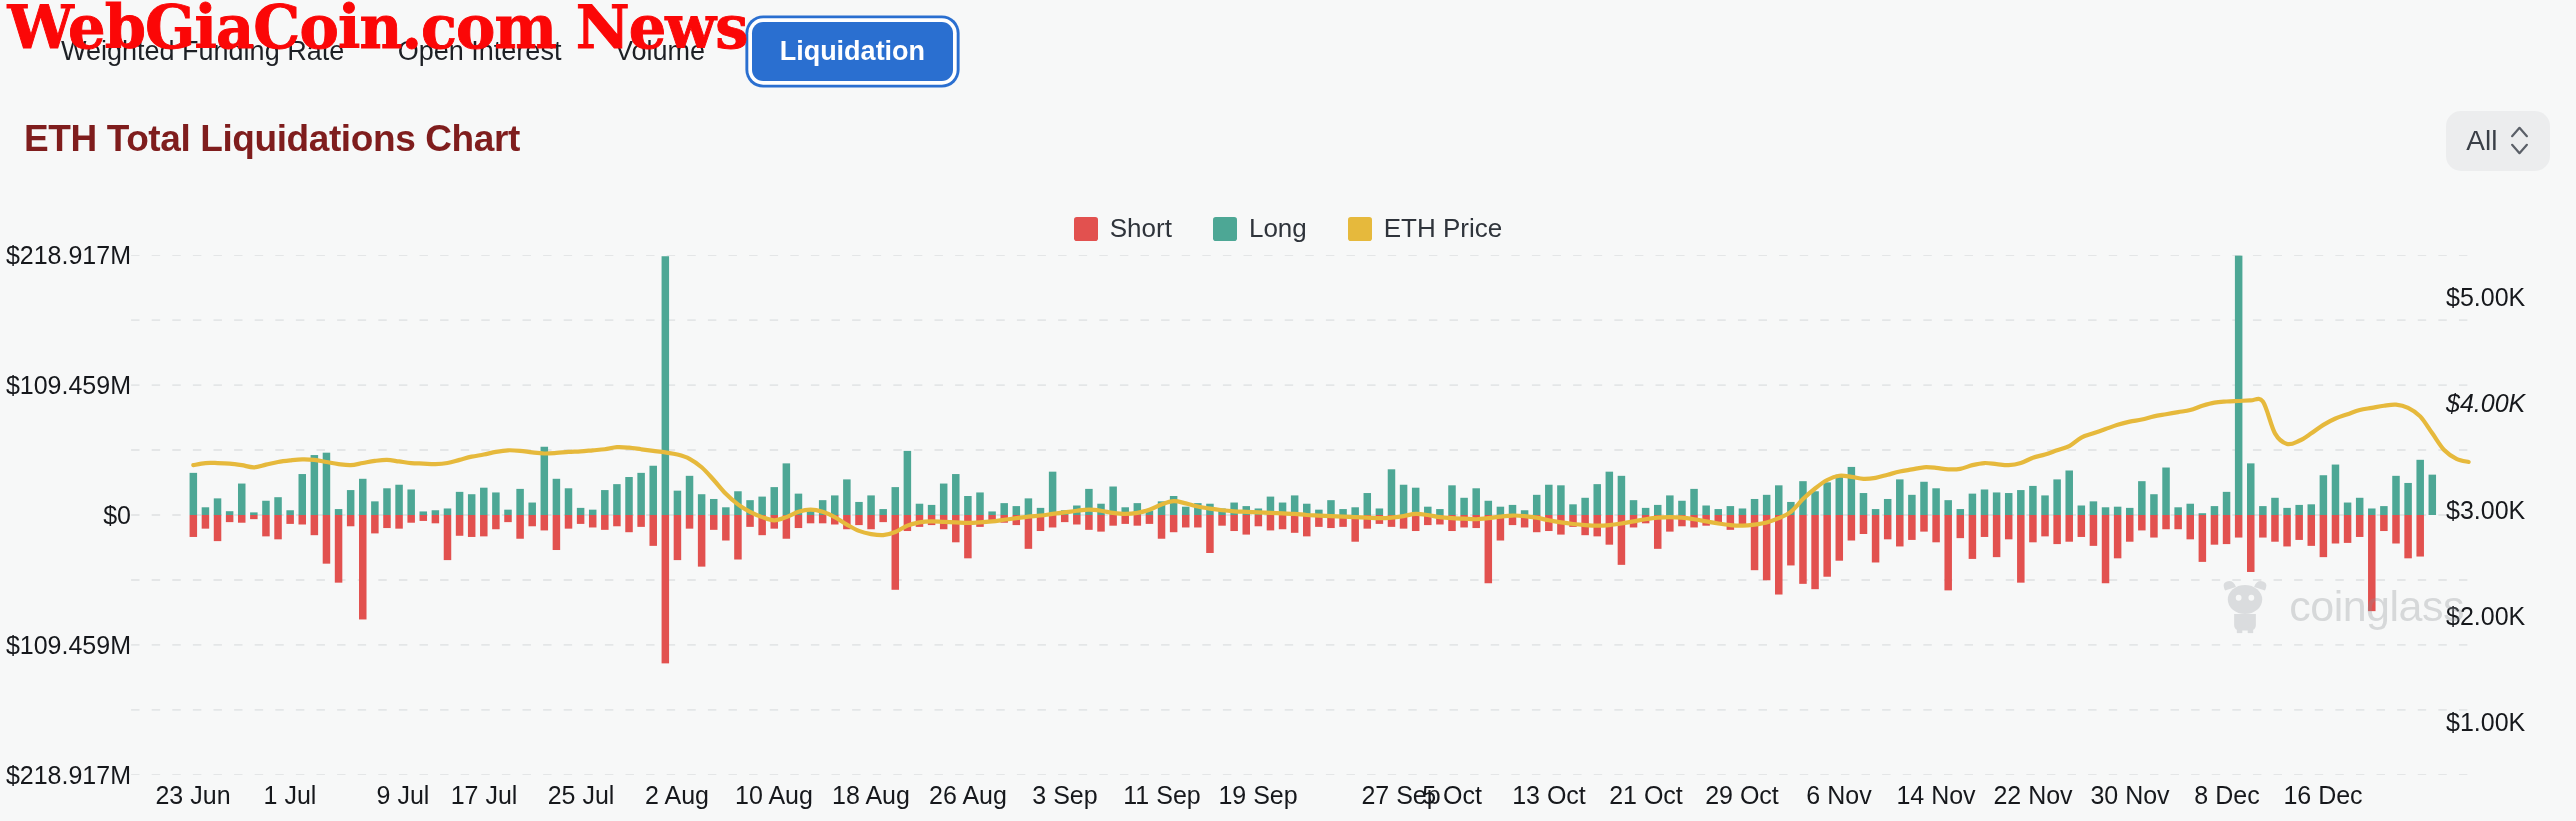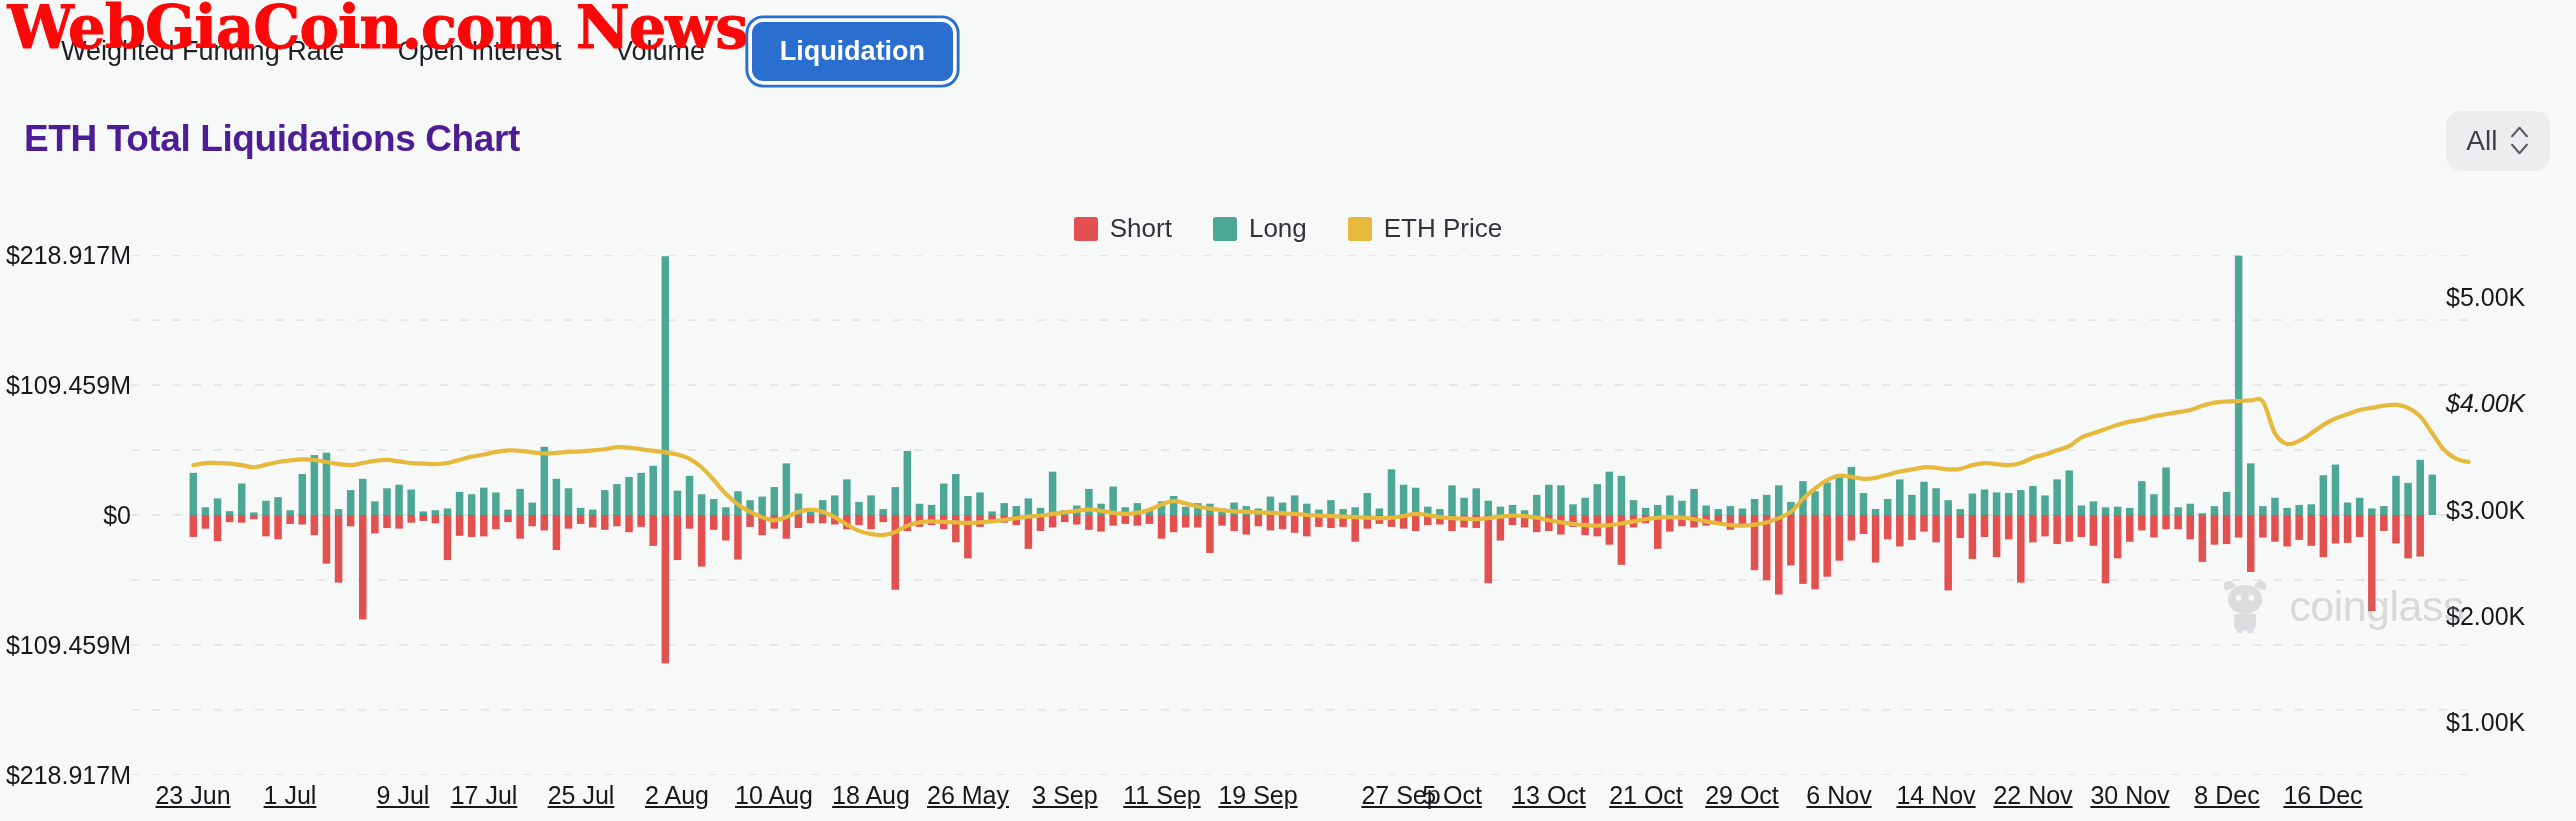--- a/index.html
+++ b/index.html
@@ -25,21 +25,21 @@
     box-shadow:0 0 0 3.7px #ffffff, 0 0 0 6.6px #2a6fd0;
     margin-left:17px;margin-right:17px;
     padding:16px 28px;
   }
   
   #titlerow{
     position:absolute;left:0;top:103px;width:2576px;height:73px;
   }
   #chart-title{
     position:absolute;left:24px;top:15px;
-    font-size:37px;font-weight:700;color:#4c1d95;letter-spacing:-0.4px;
+    font-size:37px;font-weight:700;color:#7f1d1d;letter-spacing:-0.4px;
     white-space:nowrap;
   }
   #range-select{
     position:absolute;right:26px;top:7.5px;
     background:#ecedee;border-radius:15px;
     height:60px;min-width:97px;
     display:flex;align-items:center;justify-content:center;gap:13px;
     padding:0 20.6px;box-sizing:border-box;cursor:pointer;
   }
   #range-select .val{font-size:28px;color:#3a3f47;}
@@ -62,21 +62,21 @@
     position:absolute;font-size:25px;color:#16181c;white-space:nowrap;
     transform:translateY(-50%);
   }
   .ytick.left{right:2389px;text-align:right;}
   .ytick.right{left:2446px;text-align:left;}
   #xaxis{
     position:absolute;left:0;top:775px;width:2576px;height:46px;
   }
   .xtick{
     position:absolute;font-size:25px;color:#16181c;white-space:nowrap;
-    transform:translateX(-50%);top:5.6px;text-decoration:underline;
+    transform:translateX(-50%);top:5.6px;
   }
   
   #coinglass-wm{
     position:absolute;right:112px;top:576px;
     display:flex;align-items:center;gap:15px;opacity:.30;
   }
   #coinglass-wm .cg-text{
     font-size:43px;color:#8b8f94;font-weight:400;letter-spacing:-0.5px;
   }
   #site-wm{
@@ -538,21 +538,21 @@
 
 <div id="xaxis">
     <div class="xtick" style="left: 193px;">23 Jun</div>
     <div class="xtick" style="left: 290px;">1 Jul</div>
     <div class="xtick" style="left: 387px; margin-left: 16px;">9 Jul</div>
     <div class="xtick" style="left: 484px;">17 Jul</div>
     <div class="xtick" style="left: 581px;">25 Jul</div>
     <div class="xtick" style="left: 677px;">2 Aug</div>
     <div class="xtick" style="left: 774px;">10 Aug</div>
     <div class="xtick" style="left: 871px;">18 Aug</div>
-    <div class="xtick" style="left: 968px;">26 May</div>
+    <div class="xtick" style="left: 968px;">26 Aug</div>
     <div class="xtick" style="left: 1065px;">3 Sep</div>
     <div class="xtick" style="left: 1162px;">11 Sep</div>
     <div class="xtick" style="left: 1258px;">19 Sep</div>
     <div class="xtick" style="left: 1355px; margin-left: 46px;">27 Sep</div>
     <div class="xtick" style="left: 1452px;">5 Oct</div>
     <div class="xtick" style="left: 1549px;">13 Oct</div>
     <div class="xtick" style="left: 1646px;">21 Oct</div>
     <div class="xtick" style="left: 1742px;">29 Oct</div>
     <div class="xtick" style="left: 1839px;">6 Nov</div>
     <div class="xtick" style="left: 1936px;">14 Nov</div>

